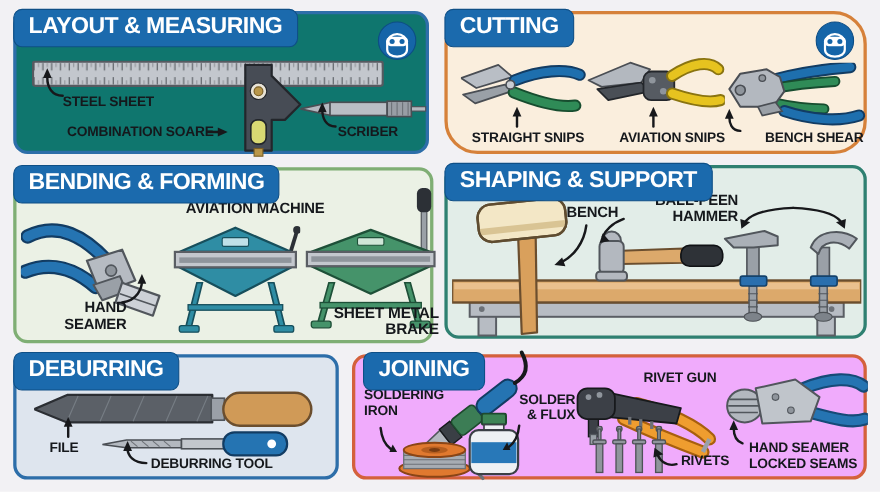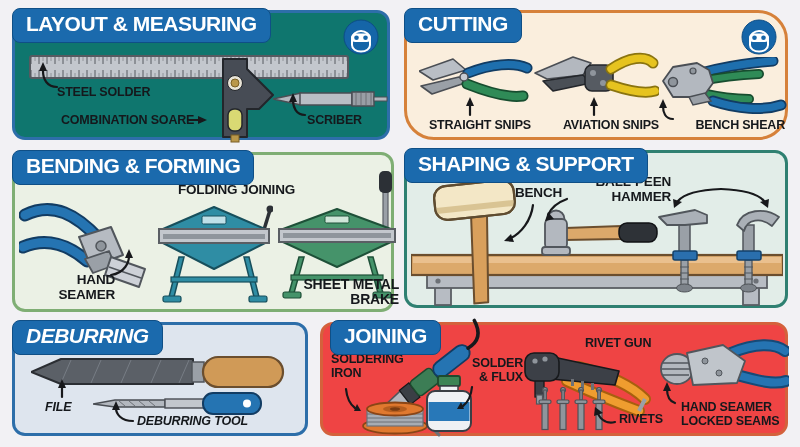--- a/index.html
+++ b/index.html
@@ -3,22 +3,22 @@
 <meta charset="utf-8">
 <style>
   html,body{margin:0;padding:0;}
   body{font-family:"Liberation Sans",sans-serif;}
   .canvas{position:relative;width:800px;height:447px;background:#f2f1f4;overflow:hidden;}
   .panel{position:absolute;border-radius:13px;border:3px solid #888;box-sizing:border-box;}
   .p1{left:12px;top:10px;width:378px;height:130px;background:#0f766e;border-color:#2d6ea9;}
   .p2{left:404px;top:10px;width:384px;height:130px;background:#faeedd;border-color:#d6813a;border-radius:30px;}
   .p3{left:12px;top:152px;width:382px;height:160px;background:#ebf1e5;border-color:#7fae74;}
   .p4{left:404px;top:150px;width:384px;height:158px;background:#e2ede8;border-color:#2f8071;}
-  .p5{left:12px;top:322px;width:296px;height:114px;background:#dee5ee;border-color:#2d6ea9;font-style:italic;}
-  .p6{left:320px;top:322px;width:468px;height:114px;background:#ef4444;border-color:#d4613c;}
+  .p5{left:12px;top:322px;width:296px;height:114px;background:#dee5ee;border-color:#2d6ea9;}
+  .p6{left:320px;top:322px;width:468px;height:114px;background:#f0abfc;border-color:#d4613c;}
   .badge{position:absolute;top:-5px;left:-3px;background:#1b6aad;color:#fff;font-weight:700;
          font-size:21px;letter-spacing:-0.5px;padding:3px 13px 6px;border-radius:8px;
          border:1px solid #0f4f86;white-space:nowrap;z-index:5;}
   .p6 .badge{left:7px;}
   .lbl{position:absolute;font-weight:700;font-size:12.5px;line-height:1.1;color:#15181c;
        white-space:pre-line;letter-spacing:-0.2px;z-index:4;}
   .c{text-align:right;}
   .tool{position:absolute;}
   .arr{position:absolute;z-index:4;}
   .arr path{stroke:#17181b;stroke-width:2.2;fill:none;stroke-linecap:round;}
@@ -65,21 +65,21 @@
       <line x1="83" y1="4" x2="83" y2="16" stroke="#6d7177"></line>
         <line x1="88" y1="4" x2="88" y2="16" stroke="#6d7177"></line>
       <line x1="93" y1="4" x2="93" y2="16" stroke="#6d7177"></line>
         <line x1="98" y1="4" x2="98" y2="16" stroke="#6d7177"></line>
       <rect x="101" y="8" width="13" height="4" fill="#b3b8bf" stroke="#4a4e54"></rect>
     </svg>
     <svg class="arr" style="left:24px;top:48px;width:20px;height:28px" viewBox="0 0 20 28">
       <path d="M18 26 C8 26 4 18 4 10"></path>
         <polygon points="4,1 0,10 8,10"></polygon>
     </svg>
-    <div class="lbl" style="left:42px;top:73px">STEEL SOLDER</div>
+    <div class="lbl" style="left:42px;top:73px">STEEL SHEET</div>
     <div class="lbl" style="left:46px;top:101px">COMBINATION SOARE</div>
     <svg class="arr" style="left:172px;top:100px;width:22px;height:14px" viewBox="0 0 22 14">
       <path d="M2 7 H13"></path>
         <polygon points="20,7 11,3 11,11"></polygon>
     </svg>
     <svg class="arr" style="left:274px;top:80px;width:18px;height:24px" viewBox="0 0 18 24">
       <path d="M16 22 C7 22 4 14 4 7"></path>
         <polygon points="4,0 0,9 8,9"></polygon>
     </svg>
     <div class="lbl" style="left:292px;top:101px">SCRIBER</div>
@@ -140,21 +140,21 @@
       <path d="M14 20 C6 20 4 13 4 7"></path>
         <polygon points="4,0 0,9 8,9"></polygon>
     </svg>
     <div class="lbl c" style="left:4px;top:106px;width:120px">STRAIGHT SNIPS</div>
     <div class="lbl c" style="left:128px;top:106px;width:124px">AVIATION SNIPS</div>
     <div class="lbl c" style="left:262px;top:106px;width:116px">BENCH SHEAR</div>
   </section>
 
   <section class="panel p3">
     <div class="badge"><span>BENDING &amp; FORMING</span></div>
-    <div class="lbl c" style="left:110px;top:28px;width:170px;font-size:13.5px">FOLDING JOINING</div>
+    <div class="lbl c" style="left:110px;top:28px;width:170px;font-size:13.5px">AVIATION MACHINE</div>
     <svg class="tool" style="left:4px;top:44px;width:132px;height:112px" viewBox="0 0 132 112">
       <path d="M6 16 C34 2 58 16 80 40" stroke="#123c63" stroke-width="13" fill="none" stroke-linecap="round"></path>
       <path d="M6 16 C34 2 58 16 80 40" stroke="#2574b2" stroke-width="9" fill="none" stroke-linecap="round"></path>
       <path d="M4 48 C28 38 50 46 68 62" stroke="#123c63" stroke-width="13" fill="none" stroke-linecap="round"></path>
       <path d="M4 48 C28 38 50 46 68 62" stroke="#2574b2" stroke-width="9" fill="none" stroke-linecap="round"></path>
       <polygon points="60,38 92,28 104,56 72,68" fill="#b6bbc2" stroke="#51565c" stroke-width="2" stroke-linejoin="round"></polygon>
       <circle cx="82" cy="47" r="5" fill="#8f959c" stroke="#51565c" stroke-width="1.5"></circle>
       <polygon points="66,60 90,52 96,66 74,74" fill="#9aa0a7" stroke="#51565c" stroke-width="1.8" stroke-linejoin="round"></polygon>
       <polygon points="92,58 126,70 120,88 86,76" fill="#cdd1d7" stroke="#51565c" stroke-width="2" stroke-linejoin="round"></polygon>
       <line x1="90" y1="68" x2="122" y2="79" stroke="#51565c" stroke-width="1.5"></line>

